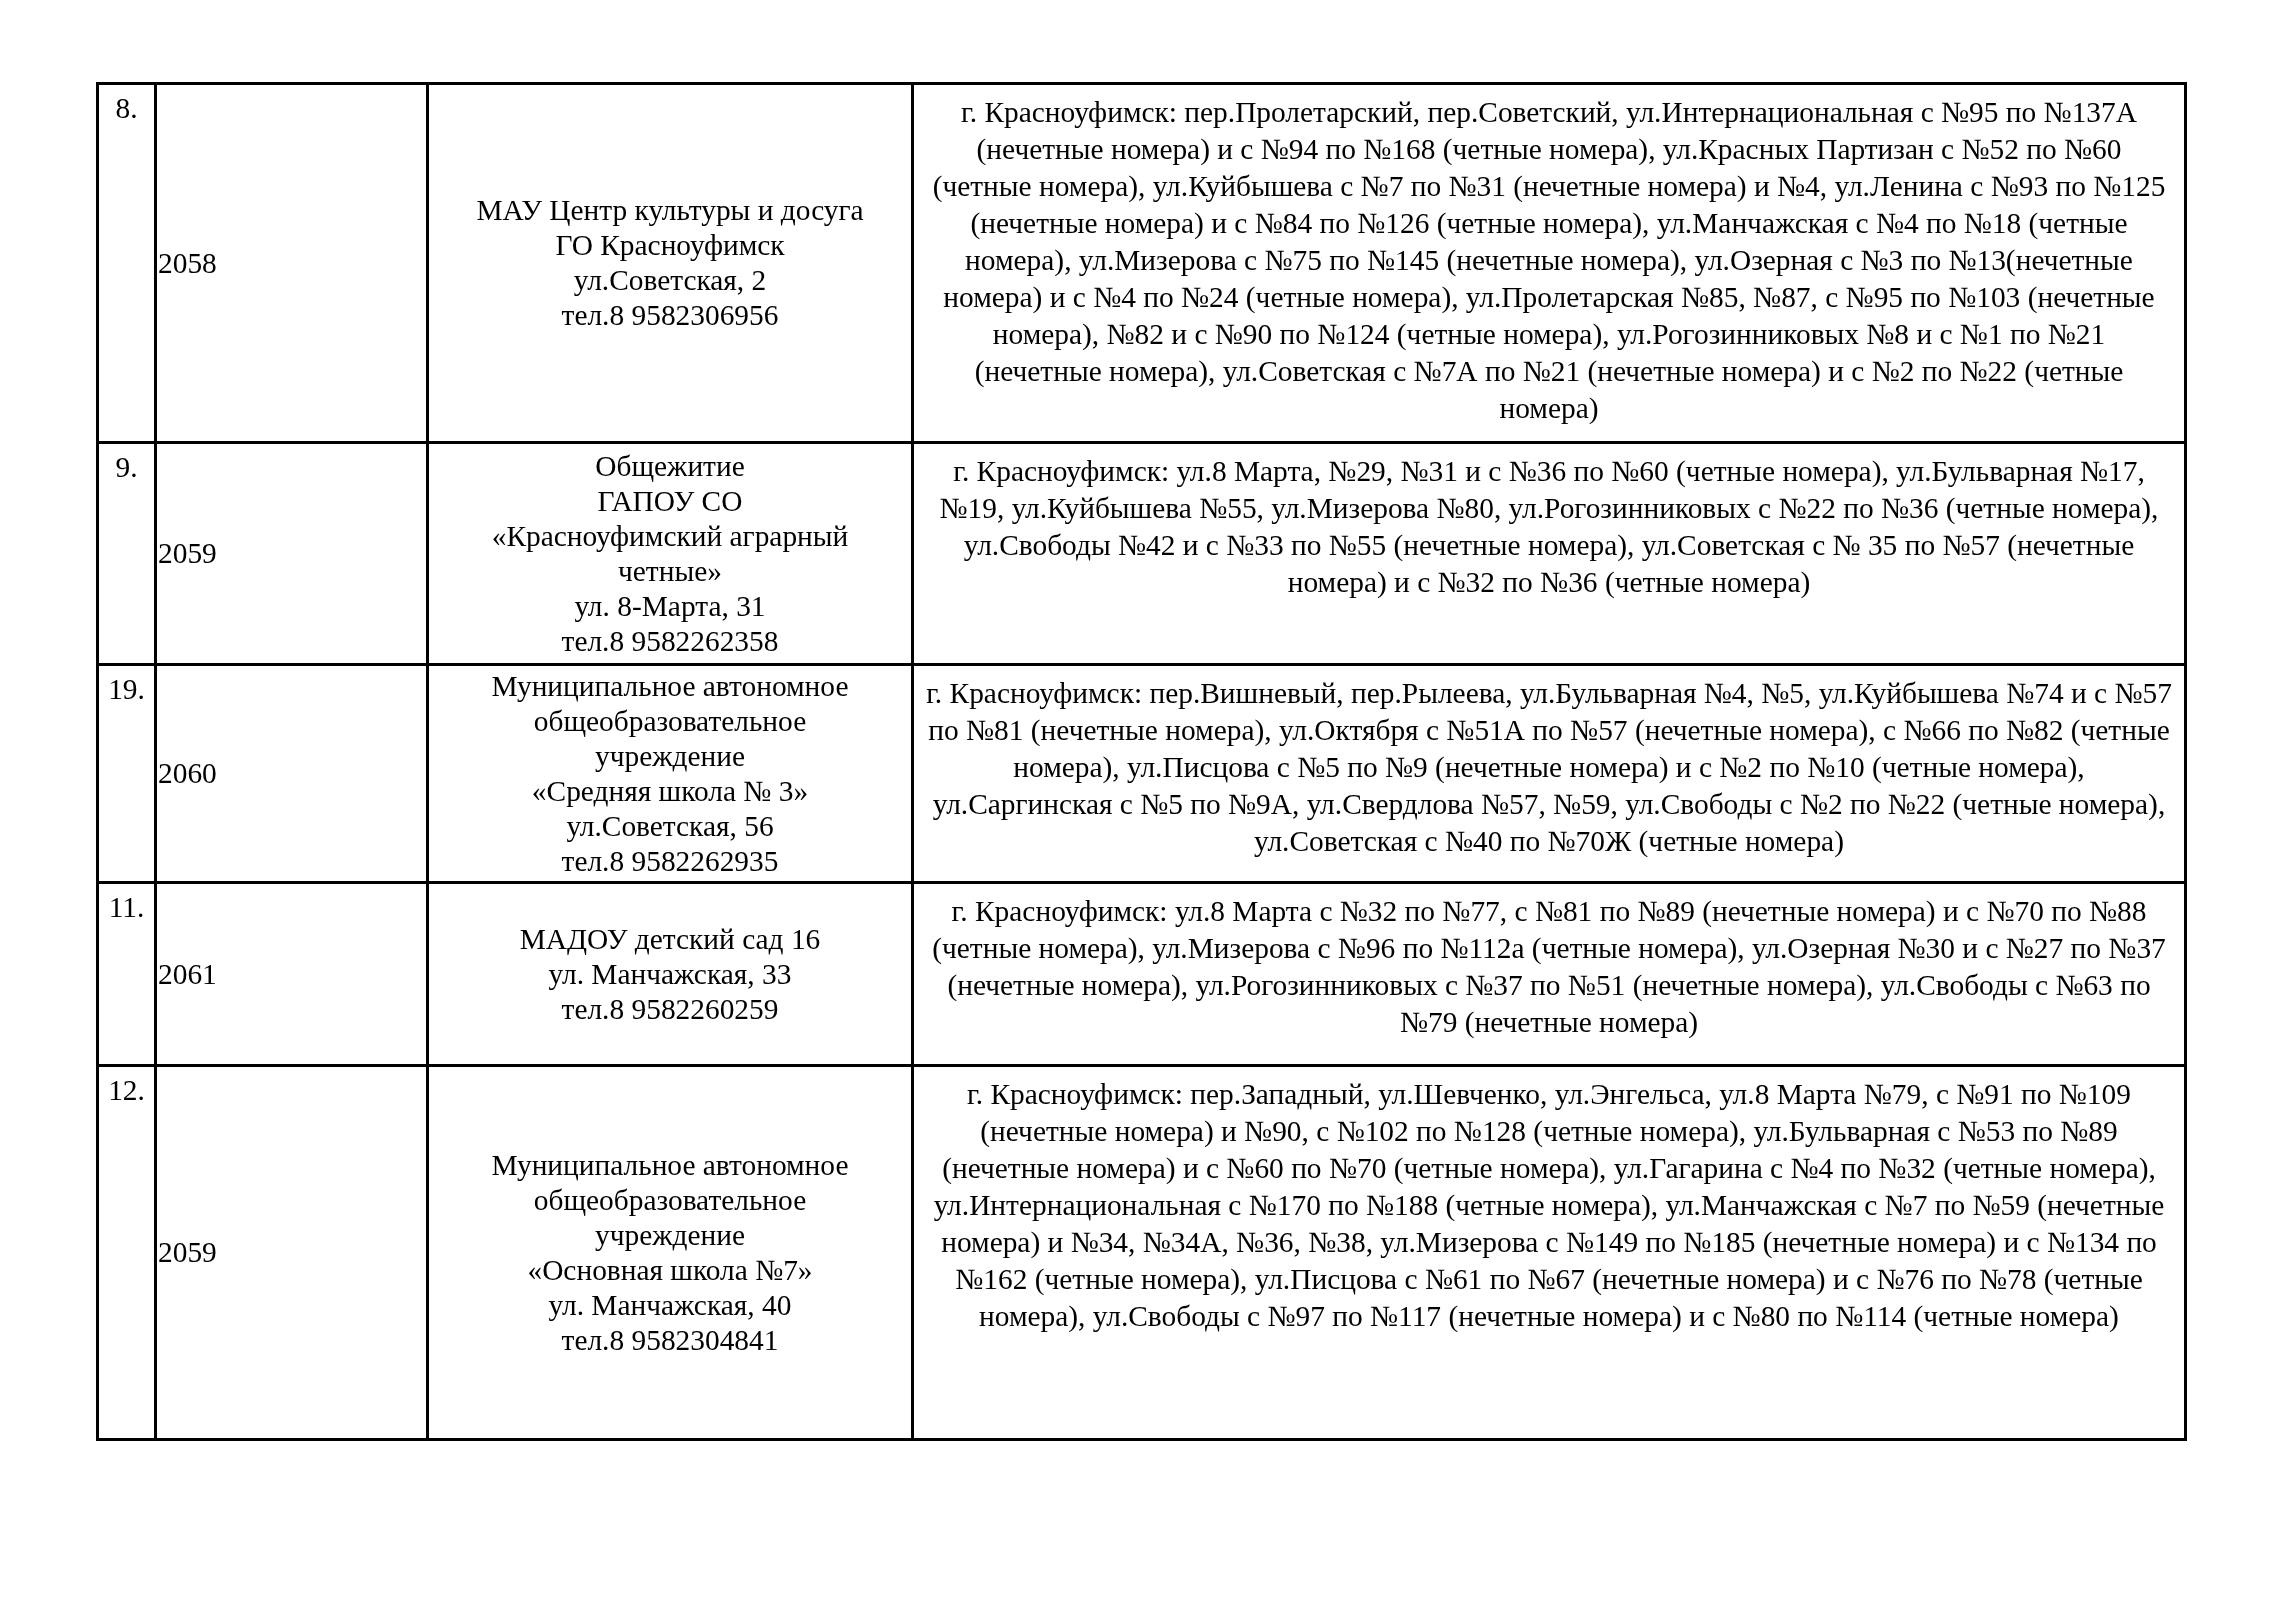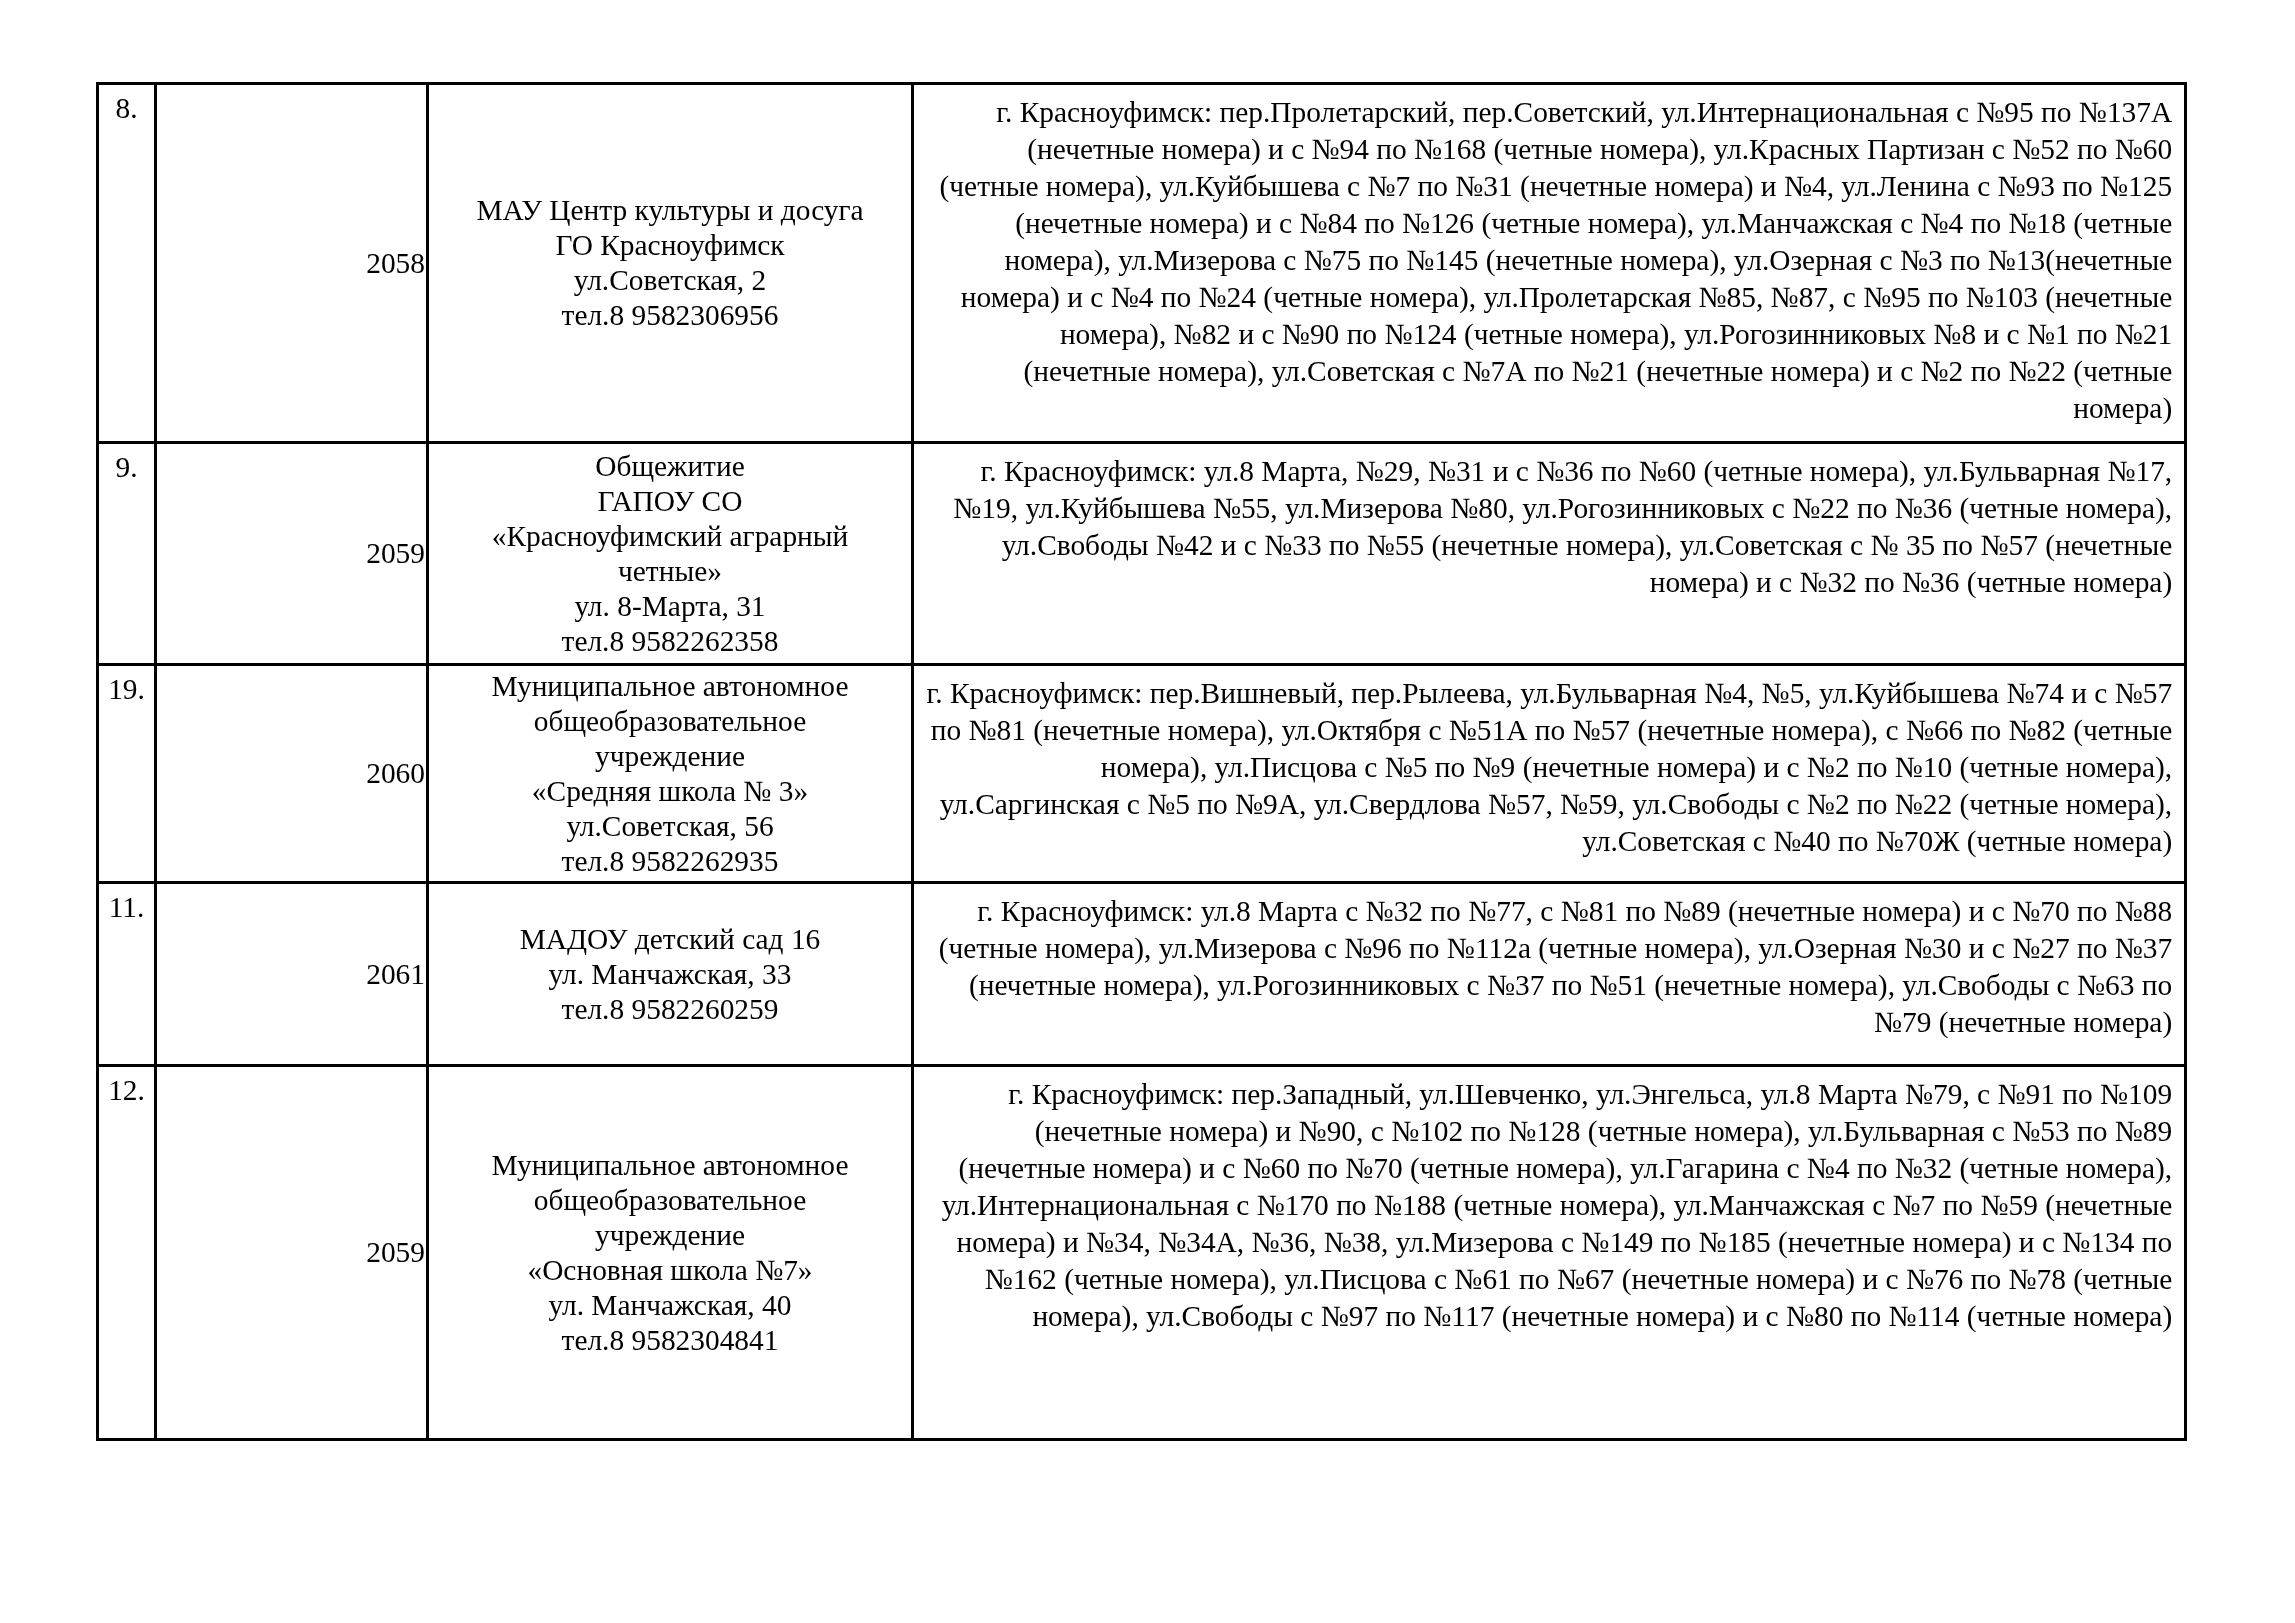--- a/index.html
+++ b/index.html
@@ -41,35 +41,35 @@
   tr.r4 { height: 374px; }
 
   td.numcell {
     vertical-align: top;
     text-align: center;
     padding-top: 6.5px;
     line-height: 33px;
   }
   td.stcell {
     vertical-align: middle;
-    text-align: right;
+    text-align: left;
     font-size: 31px;
   }
   td.instcell {
     vertical-align: middle;
     text-align: center;
     line-height: 35px;
     padding: 2.6px 5.2px;
   }
   td.instcell .b {
     font-weight: normal;
   }
   td.desccell {
     vertical-align: top;
-    text-align: right;
+    text-align: center;
     padding: 9.2px 11.8px 6.5px 11.8px;
     line-height: 37px;
   }
 </style>
 </head>
 <body>
 
 <div class="page">
   <table class="polling">
     <colgroup>

